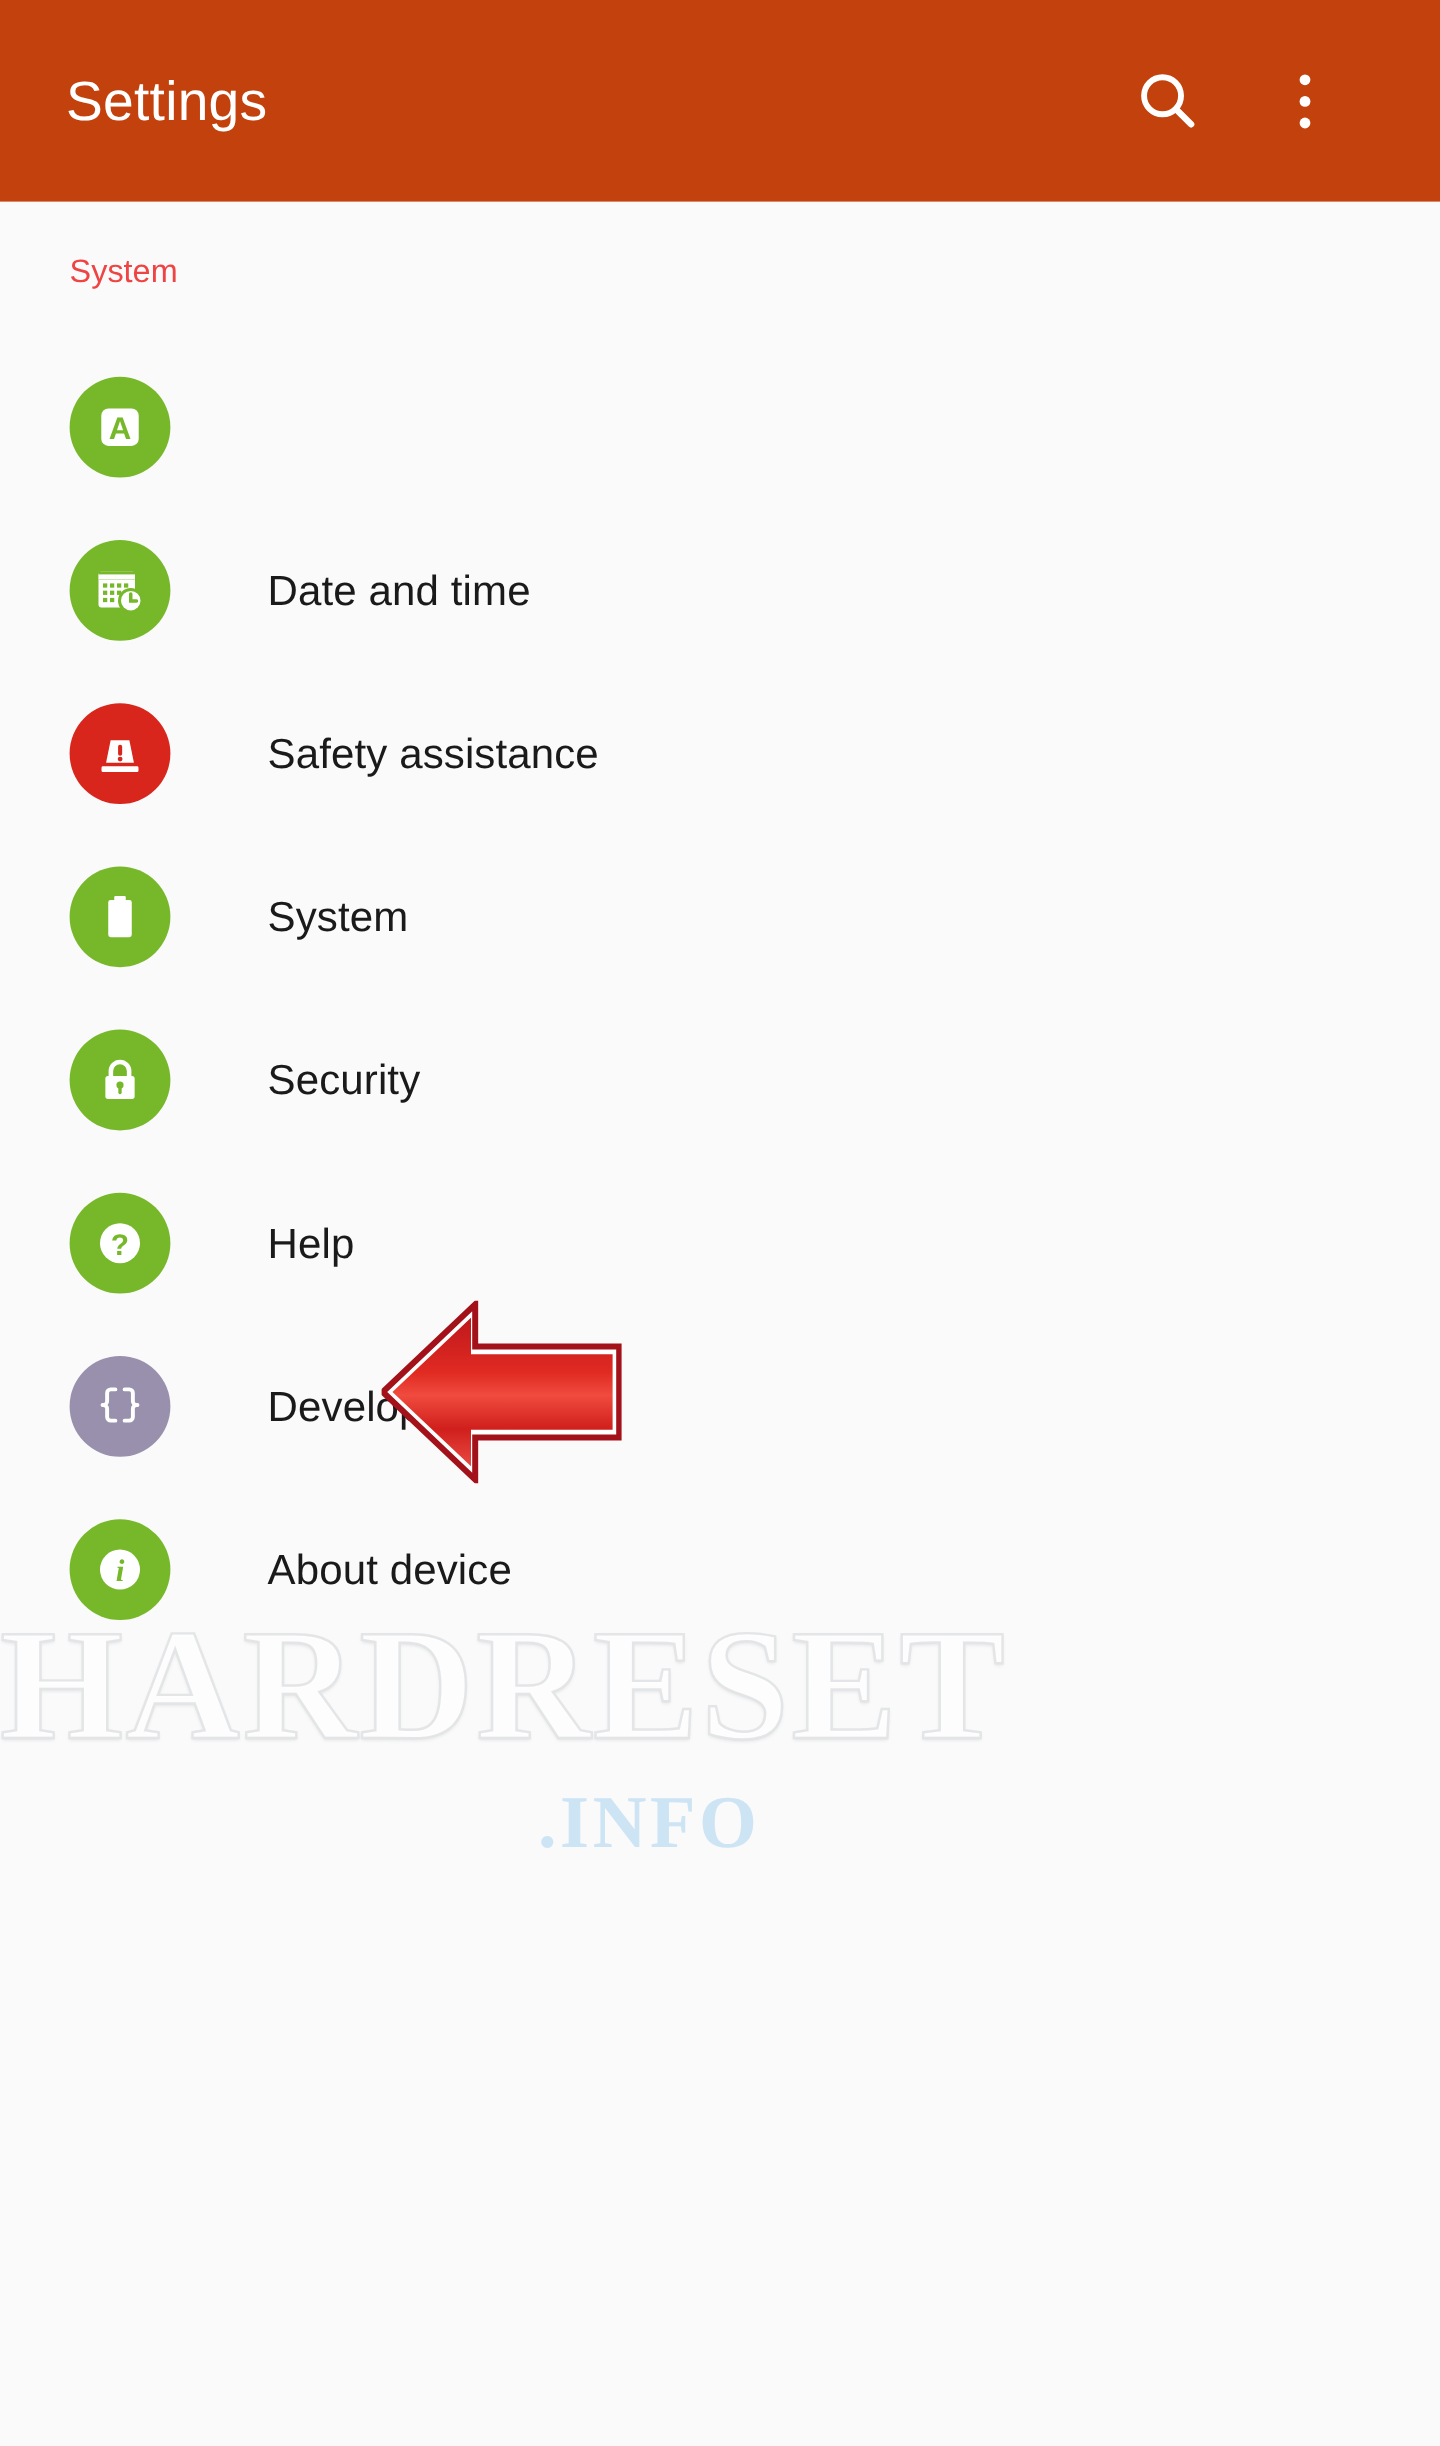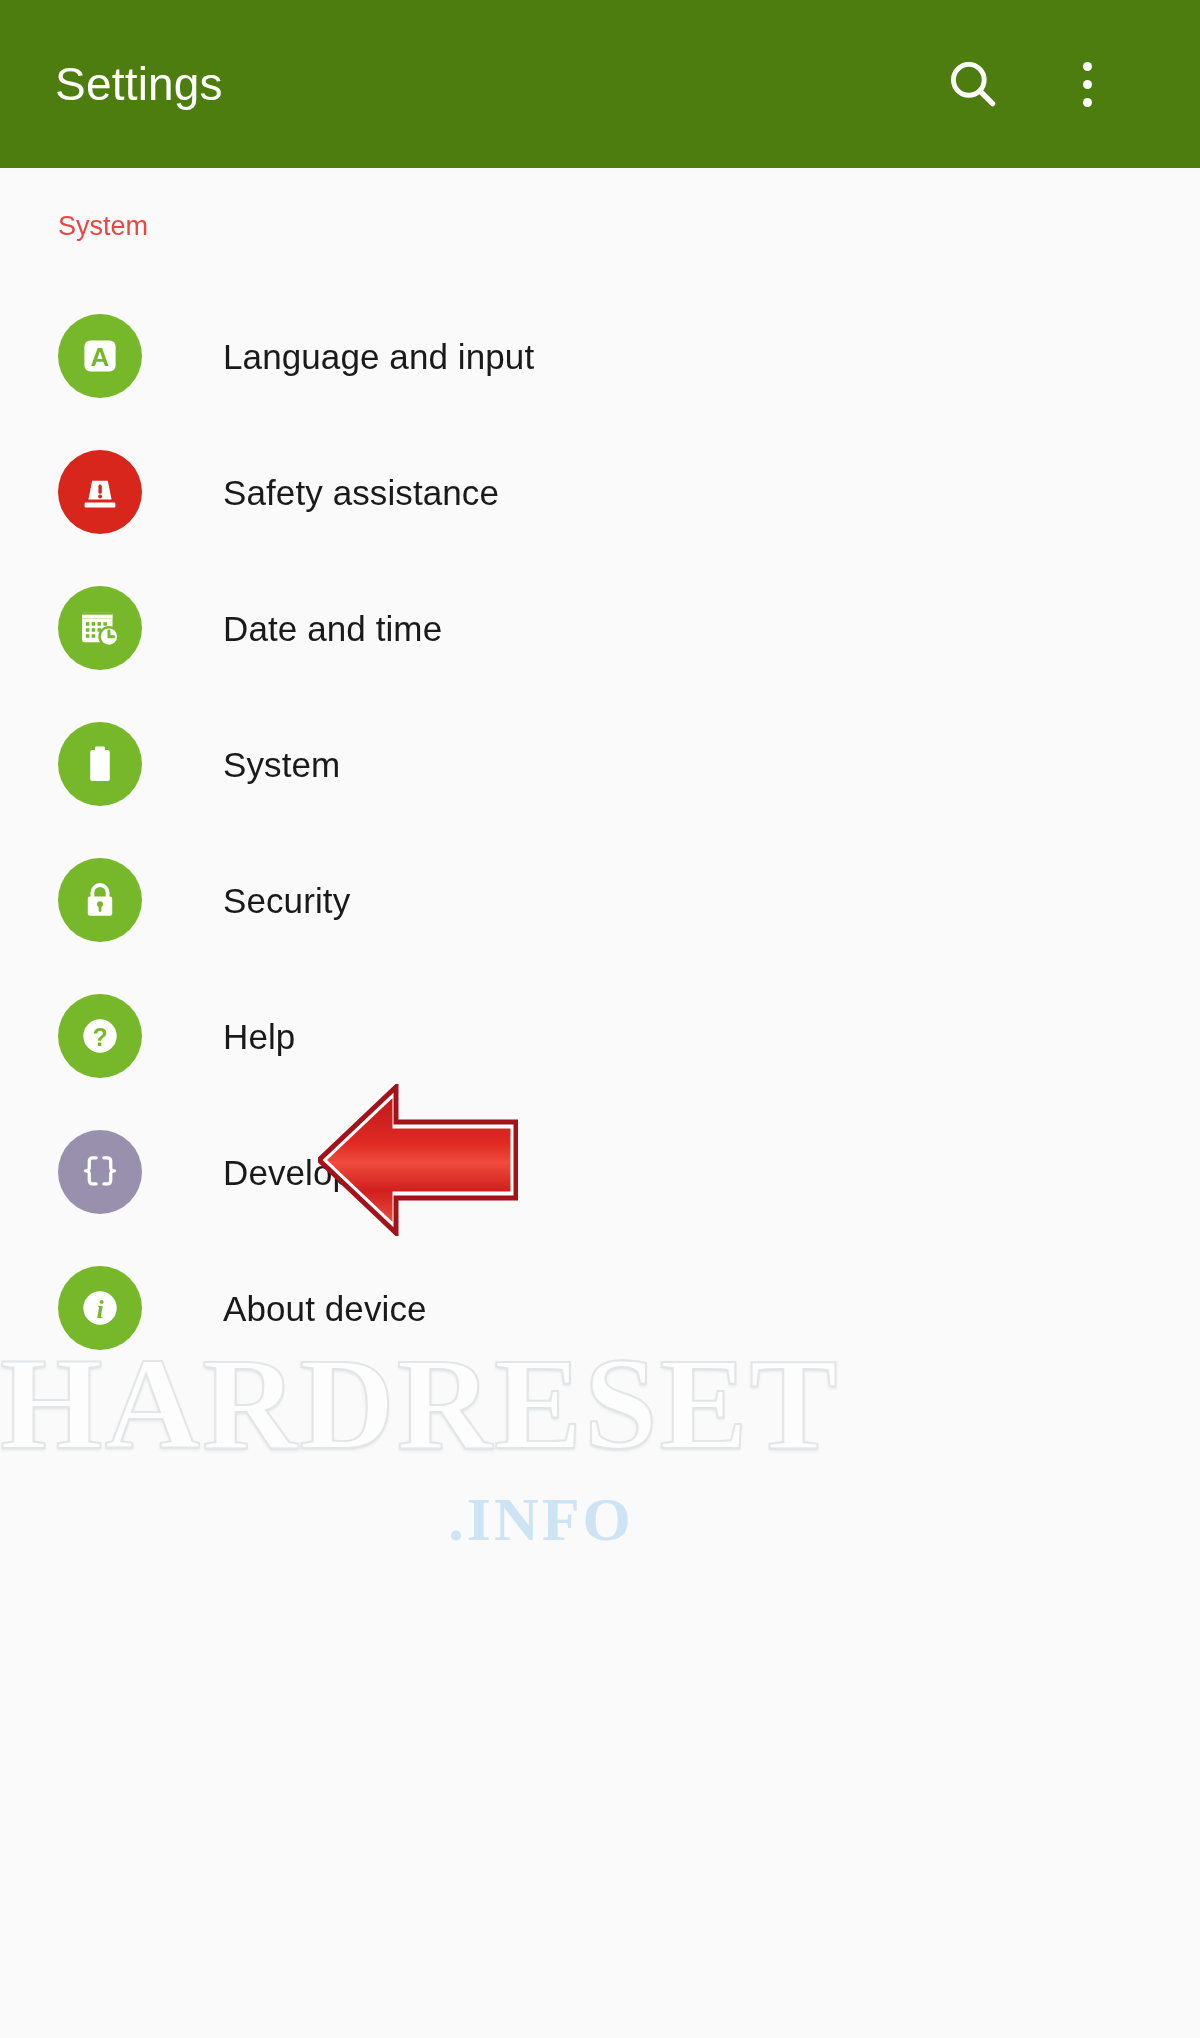--- a/index.html
+++ b/index.html
@@ -12,21 +12,21 @@
 
   body {
     font-family: "Liberation Sans", sans-serif;
     background: #fafafa;
     position: relative;
   }
 
   
   .appbar {
     height: 168px;
-    background: #4d7c0f;
+    background: #c2410c;
     display: flex;
     align-items: center;
     padding: 0 40px 0 55px;
     position: relative;
     z-index: 5;
   }
 
   .appbar-title {
     color: #ffffff;
     font-size: 46px;
@@ -188,33 +188,20 @@
 
   <div class="list">
 
     <div class="row">
       <div class="row-icon">
         <svg width="48" height="48" viewBox="0 0 24 24">
           <rect x="4.2" y="4.2" width="15.6" height="15.6" rx="3" fill="#ffffff"></rect>
           <text x="12" y="17" font-family="Liberation Sans, sans-serif" font-size="13" font-weight="700" fill="#76b82a" text-anchor="middle">A</text>
         </svg>
       </div>
-      <div class="row-label">Language and input</div>
-    </div>
-
-    <div class="row">
-      <div class="row-icon red">
-        <svg width="48" height="48" viewBox="0 0 24 24">
-          <path d="M8.1 6.4 h7.8 l1.9 9.4 h-11.6 z" fill="#ffffff"></path>
-          <rect x="4.3" y="17.3" width="15.4" height="2.4" rx="0.6" fill="#ffffff"></rect>
-          <rect x="11.2" y="8.3" width="1.7" height="4.6" rx="0.8" fill="#d8261c"></rect>
-          <circle cx="12.05" cy="14.3" r="1.0" fill="#d8261c"></circle>
-        </svg>
-      </div>
-      <div class="row-label">Safety assistance</div>
     </div>
 
     <div class="row">
       <div class="row-icon">
         <svg width="50" height="50" viewBox="0 0 24 24">
           <rect x="3.4" y="4.4" width="14.6" height="14.4" rx="1.2" fill="#ffffff"></rect>
           <rect x="3.4" y="4.4" width="14.6" height="3.2" fill="#76b82a"></rect>
           <rect x="3.4" y="5.6" width="14.6" height="1.9" fill="#ffffff"></rect>
           <g fill="#76b82a">
             <rect x="5.2" y="9.2" width="1.7" height="1.7"></rect>
@@ -228,20 +215,32 @@
             <rect x="8.0" y="15.0" width="1.7" height="1.7"></rect>
           </g>
           <circle cx="16.3" cy="16.1" r="5.1" fill="#76b82a"></circle>
           <circle cx="16.3" cy="16.1" r="3.9" fill="#ffffff"></circle>
           <path d="M16.3 13.4 V16.2 H18.6" stroke="#76b82a" stroke-width="1.4" fill="none" stroke-linecap="round"></path>
         </svg>
       </div>
       <div class="row-label">Date and time</div>
     </div>
 
+    <div class="row">
+      <div class="row-icon red">
+        <svg width="48" height="48" viewBox="0 0 24 24">
+          <path d="M8.1 6.4 h7.8 l1.9 9.4 h-11.6 z" fill="#ffffff"></path>
+          <rect x="4.3" y="17.3" width="15.4" height="2.4" rx="0.6" fill="#ffffff"></rect>
+          <rect x="11.2" y="8.3" width="1.7" height="4.6" rx="0.8" fill="#d8261c"></rect>
+          <circle cx="12.05" cy="14.3" r="1.0" fill="#d8261c"></circle>
+        </svg>
+      </div>
+      <div class="row-label">Safety assistance</div>
+    </div>
+
 
     <div class="row">
       <div class="row-icon">
         <svg width="48" height="48" viewBox="0 0 24 24">
           <rect x="9.6" y="3.3" width="4.8" height="2.0" rx="0.5" fill="#ffffff"></rect>
           <rect x="7.1" y="5.0" width="9.8" height="15.5" rx="1.0" fill="#ffffff"></rect>
         </svg>
       </div>
       <div class="row-label">System</div>
     </div>

